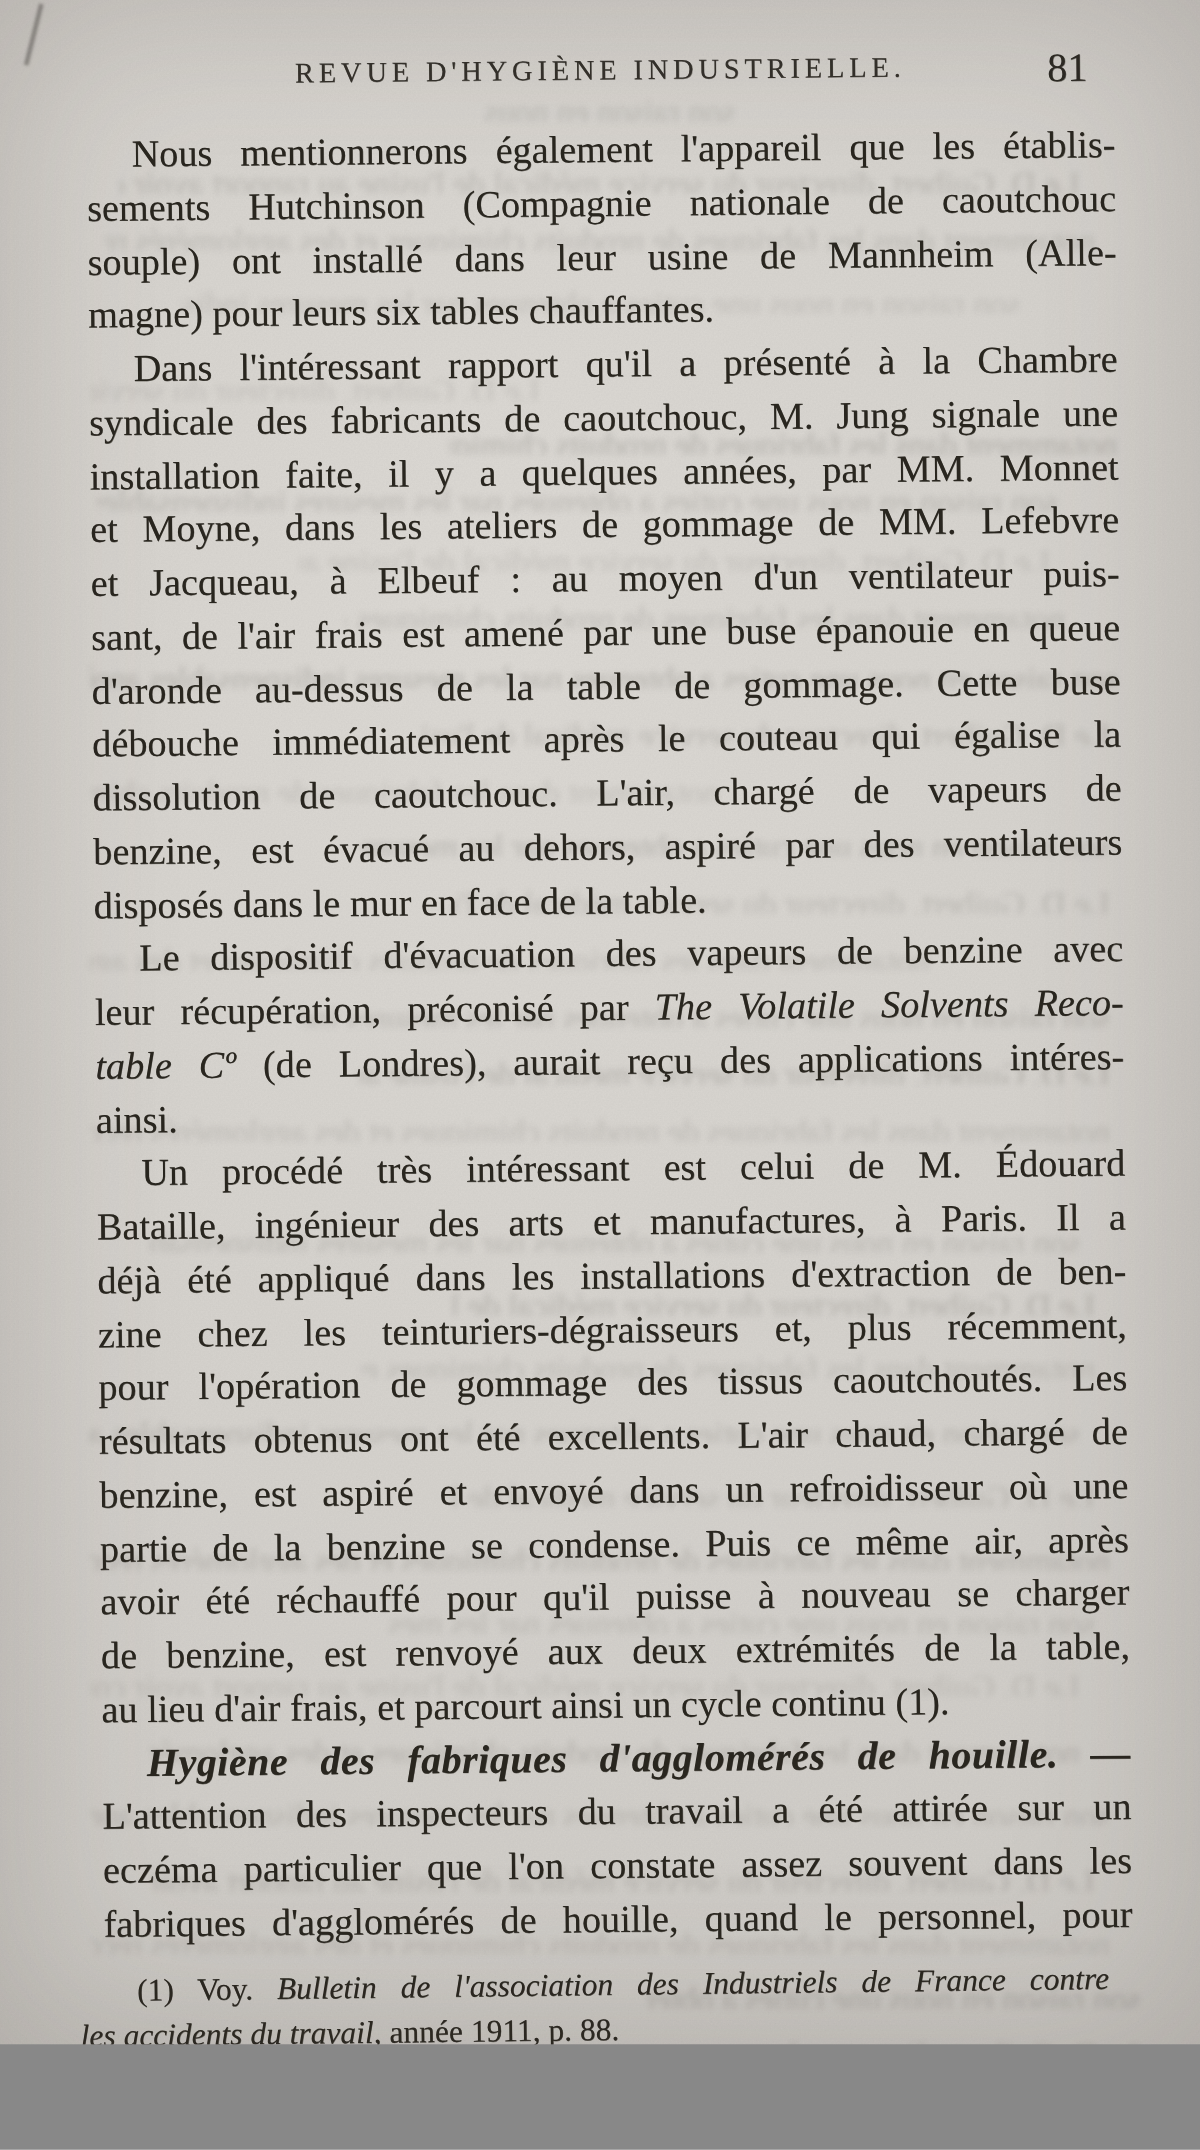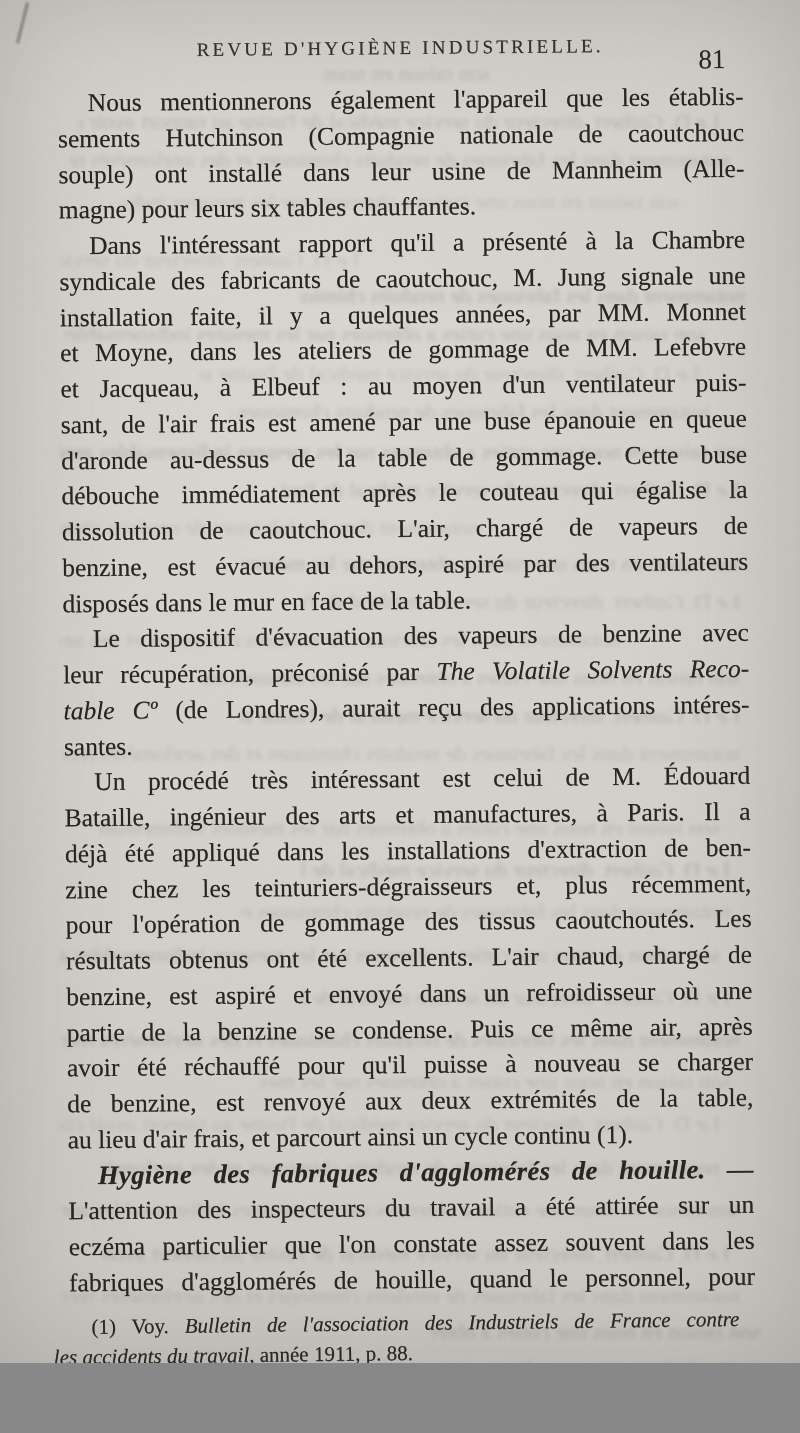--- a/index.html
+++ b/index.html
@@ -14,21 +14,21 @@
   .ghost{
     position:absolute;height:19px;overflow:hidden;white-space:nowrap;
     color:#55524c;font-size:22.5px;transform:scaleX(-1);filter:blur(2.3px);
   }
   .content{position:absolute;left:57px;top:30px;width:686px;z-index:3;transform:rotate(-0.55deg);transform-origin:50% 0;}
   .header{position:relative;height:28px;}
   .journal-title{
     text-align:center;font-size:19px;letter-spacing:3.2px;color:#33302a;
     padding-top:7px;text-shadow:0.2px 0.3px 0.4px rgba(40,36,30,.5);
   }
-  .page-number{position:absolute;right:18px;top:17px;font-size:27px;color:#2b2822;text-shadow:0.2px 0.3px 0.4px rgba(40,36,30,.5);}
+  .page-number{position:absolute;right:18px;top:3px;font-size:27px;color:#2b2822;text-shadow:0.2px 0.3px 0.4px rgba(40,36,30,.5);}
   .body{margin-top:24px;}
   .line{
     font-size:25.5px;line-height:35.75px;height:35.75px;
     text-align:justify;text-align-last:justify;
     text-shadow:0.2px 0.3px 0.4px rgba(40,36,30,.55);
   }
   .line.indent{padding-left:30px;}
   .line.last{text-align-last:left;}
   .s-n{}
   .s-i{font-style:italic;}
@@ -112,21 +112,21 @@
           <div class="line"><span class="s-n">d'aronde au-dessus de la table de gommage. Cette buse</span></div>
           <div class="line"><span class="s-n">débouche immédiatement après le couteau qui égalise la</span></div>
           <div class="line"><span class="s-n">dissolution de caoutchouc. L'air, chargé de vapeurs de</span></div>
           <div class="line"><span class="s-n">benzine, est évacué au dehors, aspiré par des ventilateurs</span></div>
           <div class="line last"><span class="s-n">disposés dans le mur en face de la table.</span></div>
         </div>
         <div>
           <div class="line indent"><span class="s-n">Le dispositif d'évacuation des vapeurs de benzine avec</span></div>
           <div class="line"><span class="s-n">leur récupération, préconisé par </span><span class="s-i">The Volatile Solvents Reco-</span></div>
           <div class="line"><span class="s-i">table Cº</span><span class="s-n"> (de Londres), aurait reçu des applications intéres-</span></div>
-          <div class="line last"><span class="s-n">santes.</span></div>
+          <div class="line last"><span class="s-n">ainsi.</span></div>
         </div>
         <div>
           <div class="line indent"><span class="s-n">Un procédé très intéressant est celui de M. Édouard</span></div>
           <div class="line"><span class="s-n">Bataille, ingénieur des arts et manufactures, à Paris. Il a</span></div>
           <div class="line"><span class="s-n">déjà été appliqué dans les installations d'extraction de ben-</span></div>
           <div class="line"><span class="s-n">zine chez les teinturiers-dégraisseurs et, plus récemment,</span></div>
           <div class="line"><span class="s-n">pour l'opération de gommage des tissus caoutchoutés. Les</span></div>
           <div class="line"><span class="s-n">résultats obtenus ont été excellents. L'air chaud, chargé de</span></div>
           <div class="line"><span class="s-n">benzine, est aspiré et envoyé dans un refroidisseur où une</span></div>
           <div class="line"><span class="s-n">partie de la benzine se condense. Puis ce même air, après</span></div>

